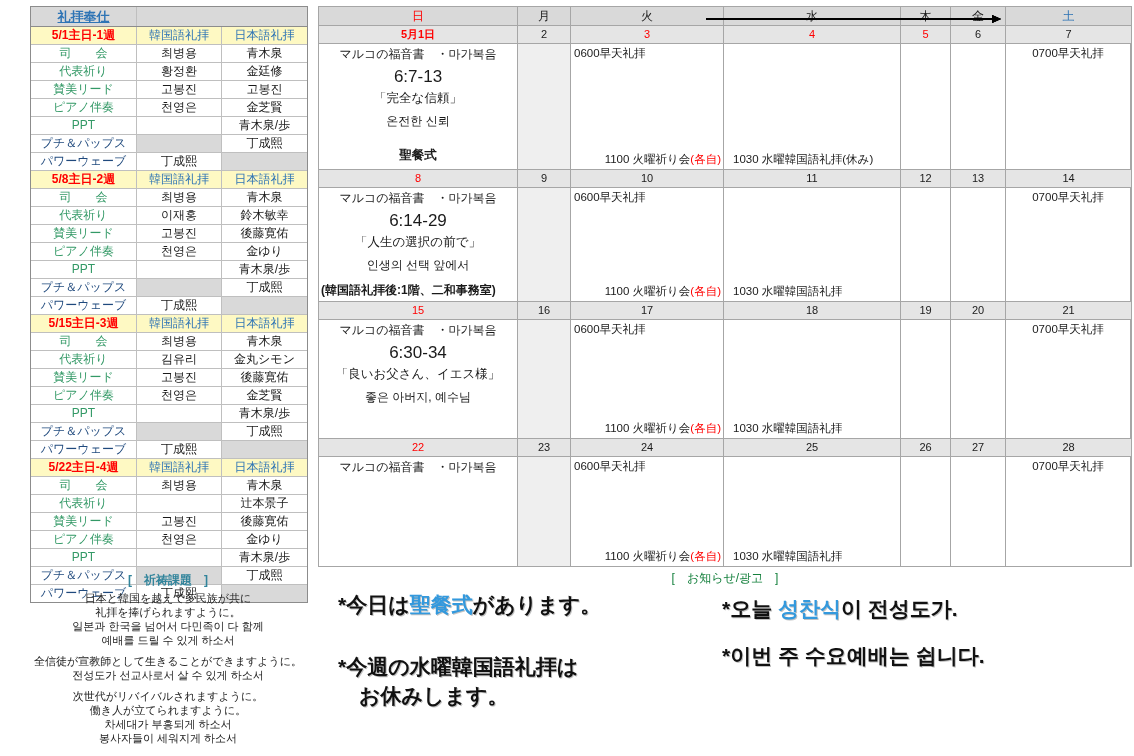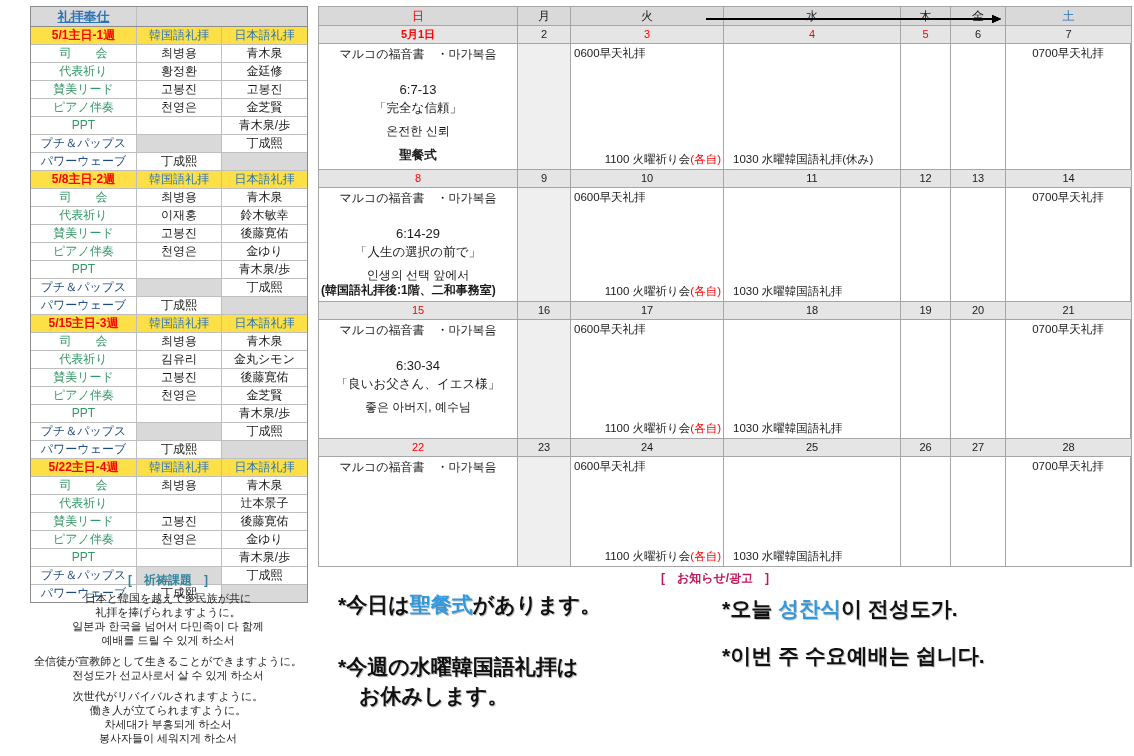--- a/index.html
+++ b/index.html
@@ -12,21 +12,21 @@
   #roster{position:absolute;left:30px;top:6px;border:1px solid #8c8c8c;background:#fff;}
   .r-row{display:flex;border-bottom:1px solid #bfbfbf;height:17px;line-height:17px;}
   .r-row:last-child{border-bottom:none;}
   .r-cell{box-sizing:border-box;border-right:1px solid #bfbfbf;text-align:center;
           font-size:12px;overflow:hidden;white-space:nowrap;}
   .r-cell:last-child{border-right:none;}
   .r-c0{width:106px;} .r-c1{width:85px;} .r-c2{width:85px;}
   .r-head{background:#d9d9d9;height:19px;line-height:19px;border-bottom:1px solid #8c8c8c;}
   .r-title{color:#2e74b5;font-weight:bold;text-decoration:underline;font-size:13px;}
   .r-time{color:#1f3864;margin-top:47px;}
-  .r-weekhead{background:#fde047;}
+  .r-weekhead{background:#fef9c3;}
   .r-weeklabel{color:#ff0000;font-weight:bold;}
   .r-svc{color:#2e74b5;}
   .role-green{color:#339966;}
   .role-navy{color:#1f497d;}
   .cell-gray{background:#d9d9d9;}
   
   #prayer-title{position:absolute;left:0;top:572px;width:336px;text-align:center;
     font-size:12px;font-weight:bold;color:#31849b;}
   #prayer{position:absolute;left:0;top:591px;width:336px;text-align:center;
     font-size:11px;line-height:14px;color:#222;}
@@ -39,37 +39,37 @@
           overflow:hidden;font-size:11.5px;}
   .c-cell:last-child{border-right:none;}
   .c-dayhead{height:18px;line-height:18px;text-align:center;background:#d9d9d9;font-size:12px;}
   .c-daterow .c-cell{height:17px;line-height:17px;text-align:center;background:#e5e5e5;font-size:11px;}
   .mon-col{background:#efefef;}
   .red{color:#ff0000;}
   .blue{color:#2e74b5;}
   .bold{font-weight:bold;}
   .sun-cell{text-align:center;}
   .sun-l0{margin-top:2px;font-size:12px;}
-  .sun-l1{margin-top:19px;font-size:13px;}
+  .sun-l1{margin-top:4px;font-size:17px;}
   .sun-l2{margin-top:3px;font-size:12.5px;}
   .sun-l3{margin-top:6px;font-size:12px;}
   .sun-note-center{position:absolute;bottom:5px;left:0;width:100%;text-align:center;
     font-weight:bold;font-size:12.5px;}
   .sun-note-left{position:absolute;bottom:2px;left:2px;font-weight:bold;font-size:12px;white-space:nowrap;}
   .tue-top{position:absolute;top:2px;left:3px;white-space:nowrap;}
   .tue-bottom{position:absolute;bottom:2px;right:2px;white-space:nowrap;}
   .wed-bottom{position:absolute;bottom:2px;left:9px;white-space:nowrap;}
   .sat-top{position:absolute;top:2px;left:0;width:100%;text-align:center;white-space:nowrap;}
   .arrow{position:absolute;left:387px;top:8px;width:295px;height:9px;}
   .arrow-line{position:absolute;left:0;top:3px;width:287px;height:2px;background:#000;}
   .arrow-head{position:absolute;right:0;top:0;width:0;height:0;
     border-left:9px solid #000;border-top:4.5px solid transparent;border-bottom:4.5px solid transparent;}
   
-  #ad-title{position:absolute;left:308px;top:570px;width:814px;text-align:center;
-    font-size:12px;font-weight:bold;color:#be185d;}
+  #ad-title{position:absolute;left:318px;top:570px;width:814px;text-align:center;
+    font-size:12px;font-weight:normal;color:#15803d;}
   .announce{position:absolute;font-weight:bold;color:#111;
     text-shadow:1px 1px 0 rgba(120,120,120,0.45);}
   #announce-left{left:338px;top:590px;width:380px;font-size:21px;line-height:29px;}
   #announce-right{left:722px;top:595px;width:410px;font-size:21px;line-height:28px;}
   .announce .gap{height:33px;}
   .announce .gap-sm{height:19px;}
   .hl-blue{color:#3399dd;}
 </style>
 </head>
 <body>

